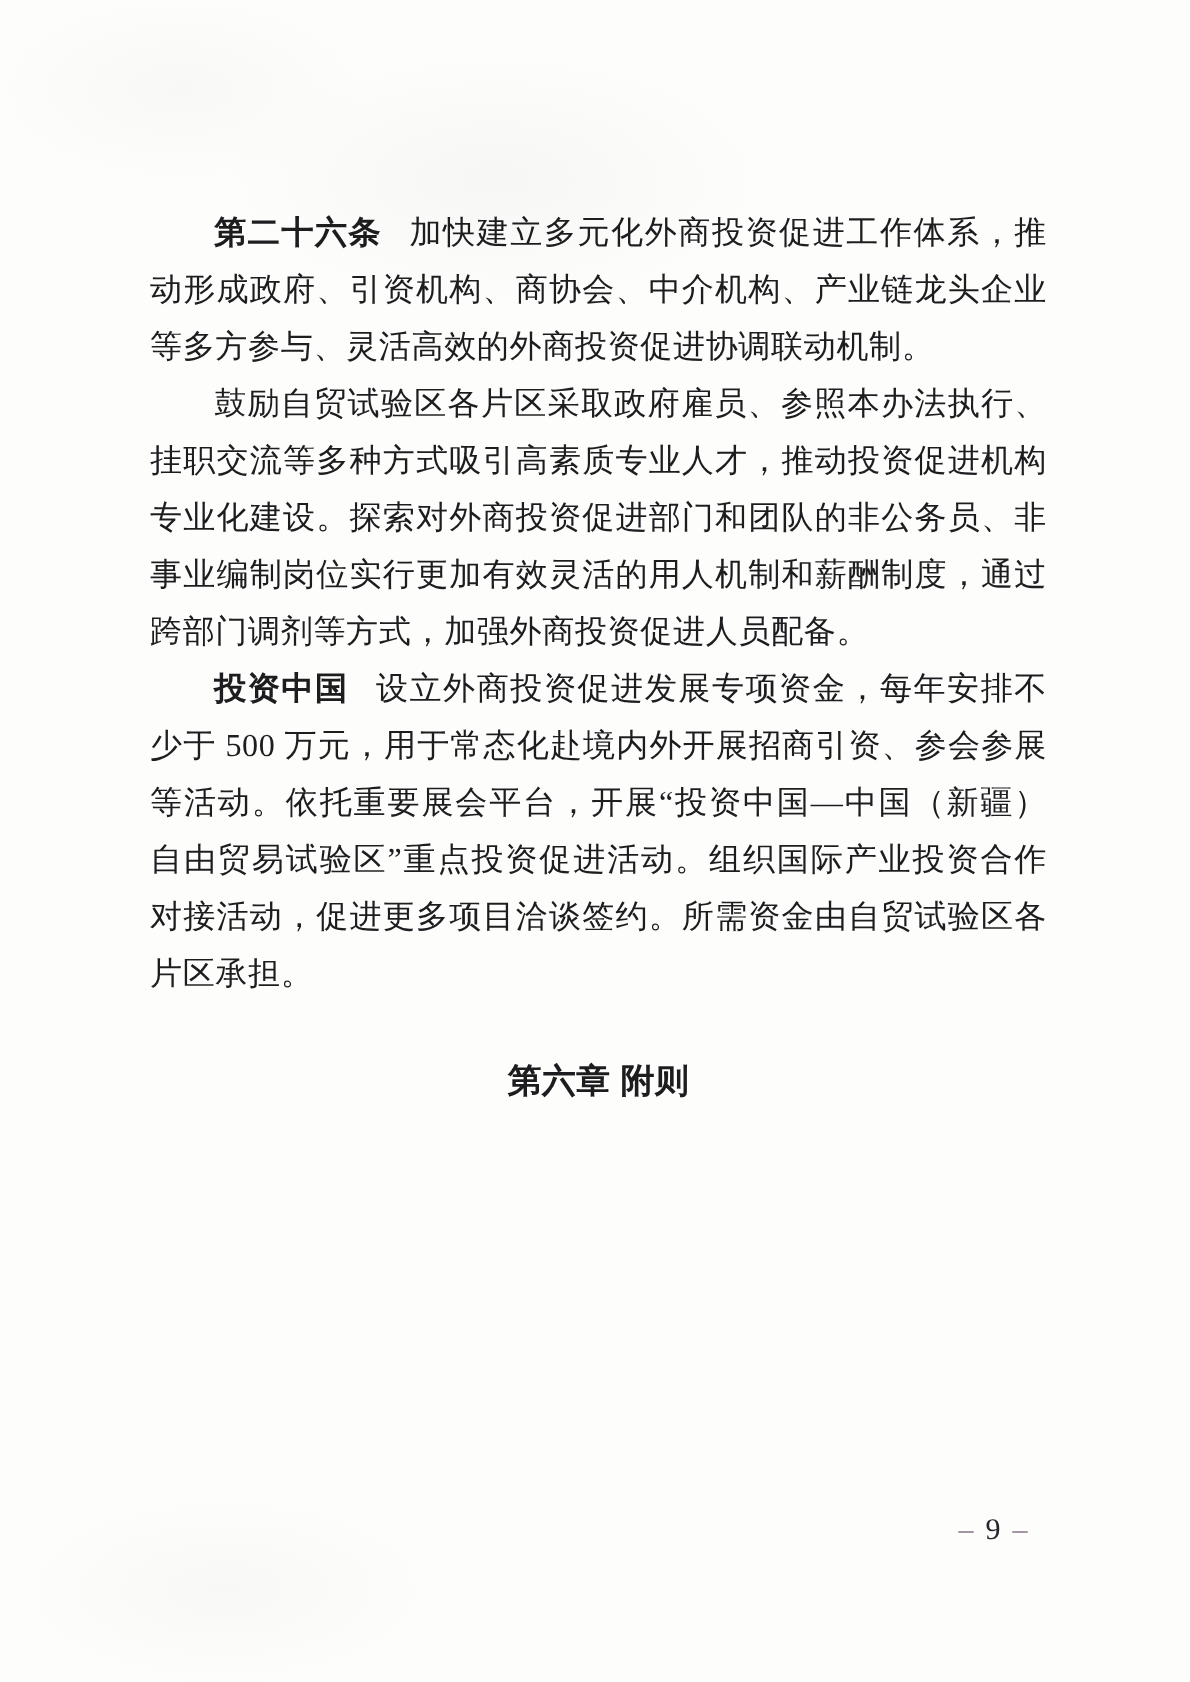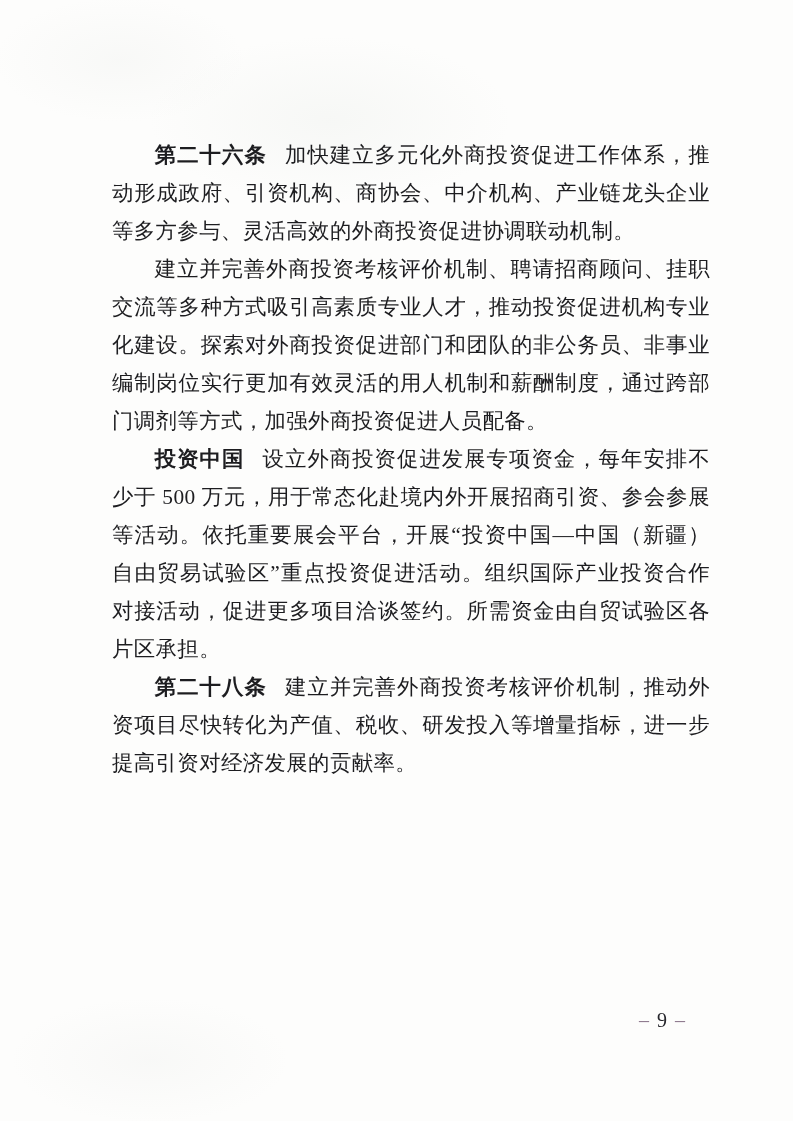--- a/index.html
+++ b/index.html
@@ -13,21 +13,21 @@
     position: relative;
     width: 793px; height: 1121px;
     background:
       radial-gradient(ellipse 260px 120px at 330px 120px, rgba(190,200,190,0.10), rgba(255,255,255,0) 70%),
       radial-gradient(ellipse 180px 90px at 120px 60px, rgba(190,195,190,0.08), rgba(255,255,255,0) 70%),
       radial-gradient(ellipse 200px 90px at 150px 1060px, rgba(190,195,190,0.08), rgba(255,255,255,0) 70%),
       #fdfdfc;
   }
   .content {
     position: absolute;
-    left: 112px;
+    left: 100px;
     top: 136px;
     width: 598px;
     color: #1d1d20;
     font-size: 21.4px;
     line-height: 38px;
     text-align: justify;
     letter-spacing: 0.4px;
   }
   .para {
     text-indent: 2em;
@@ -61,24 +61,24 @@
   }
 </style>
 </head>
 <body>
 
 <div class="page">
   <div class="content">
 
     <p class="para"><span class="article-label">第二十六条</span><span>加快建立多元化外商投资促进工作体系，推动形成政府、引资机构、商协会、中介机构、产业链龙头企业等多方参与、灵活高效的外商投资促进协调联动机制。</span></p>
 
-    <p class="para"><span>建立并完善外商投资考核评价机制、聘请招商顾问、挂职交流等多种方式吸引高素质专业人才，推动投资促进机构专业化建设。探索对外商投资促进部门和团队的非公务员、非事业编制岗位实行更加有效灵活的用人机制和薪酬制度，通过跨部门调剂等方式，加强外商投资促进人员配备。</span></p>
+    <p class="para"><span>鼓励自贸试验区各片区采取政府雇员、参照本办法执行、挂职交流等多种方式吸引高素质专业人才，推动投资促进机构专业化建设。探索对外商投资促进部门和团队的非公务员、非事业编制岗位实行更加有效灵活的用人机制和薪酬制度，通过跨部门调剂等方式，加强外商投资促进人员配备。</span></p>
 
     <p class="para"><span class="article-label">投资中国</span><span>设立外商投资促进发展专项资金，每年安排不少于 500 万元，用于常态化赴境内外开展招商引资、参会参展等活动。依托重要展会平台，开展“投资中国—中国（新疆）自由贸易试验区”重点投资促进活动。组织国际产业投资合作对接活动，促进更多项目洽谈签约。所需资金由自贸试验区各片区承担。</span></p>
 
-    <p class="para"><span class="article-label">第二十八条</span><span>建立并完善外商投资考核评价机制，推动外资项目尽快转化为产值、税收、研发投入等增量指标，进一步提高引资对经济发展的贡献率。</span></p>
 
+    <p class="para chapter-heading">第六章 附则</p>
 
 
   </div>
 
   <div class="footer"><span class="dash">–</span><span>9</span><span class="dash">–</span></div>
 </div>
 
 </body></html>

